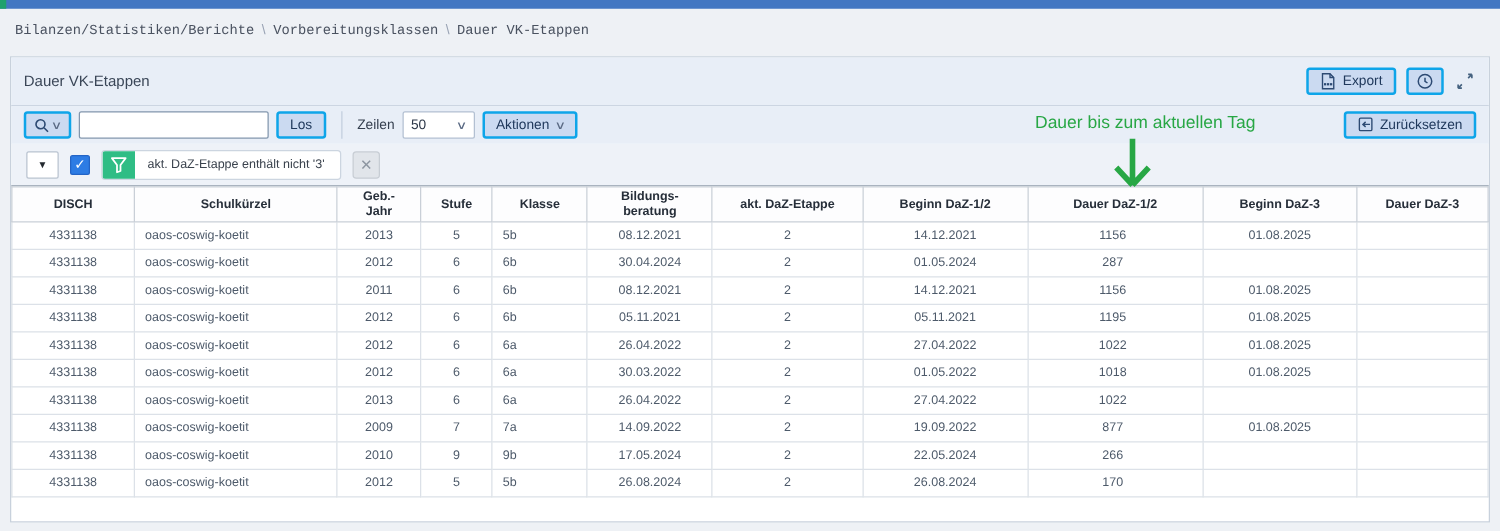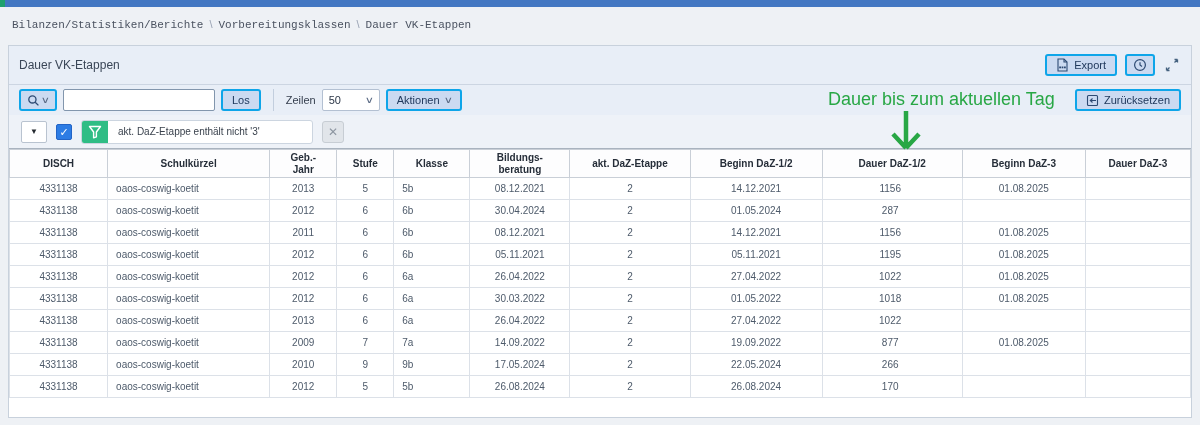--- a/index.html
+++ b/index.html
@@ -31,36 +31,36 @@
   .lbl { font-size:11px; color:#343e4e; }
   .rows-select { height:22px; width:58px; background:#fff; border:1px solid #b3c0d2; border-radius:2px; font-size:11px; color:#2c3748; display:inline-flex; align-items:center; justify-content:space-between; padding:0 6px; cursor:pointer; }
   .chev { font-size:9px; color:#5a6a84; transform:scaleX(1.4); }
   .toolbar-right { margin-left:auto; }
 
   .ir-filter { height:33px; background:#eef2f8; display:flex; align-items:center; padding:0 12px; gap:9px; }
   .mini-drop { width:26px; height:22px; background:#fff; border:1px solid #b9c3d0; border-radius:2px; font-size:8px; color:#23292f; display:inline-flex; align-items:center; justify-content:center; cursor:pointer; }
   .checkbox { width:16px; height:16px; background:#2d7ce4; border:1px solid #2364c6; border-radius:2px; color:#fff; font-size:11px; line-height:14px; text-align:center; cursor:pointer; }
   .filter-chip { display:inline-flex; align-items:center; height:24px; background:#fff; border:1px solid #ccd5e0; border-radius:3px; overflow:hidden; cursor:pointer; }
   .funnel-box { width:26px; height:24px; background:#2fbd85; display:inline-flex; align-items:center; justify-content:center; }
-  .filter-text { font-size:10px; color:#3a424d; padding:0 10px; width:204px; }
+  .filter-text { font-size:10px; color:#3a424d; padding:0 10px; width:164px; }
   .chip-close { width:22px; height:22px; background:#e1e5ea; border:1px solid #c7cdd4; border-radius:3px; color:#8d96a1; font-size:12px; display:inline-flex; align-items:center; justify-content:center; cursor:pointer; }
 
   table { border-collapse:collapse; table-layout:fixed; width:1182px;padding-left:16px; }
   .tbl-wrap { border-top:1px solid #a9b3bf; }
   th { background:#fdfdfe; font-size:10px; font-weight:bold; color:#262e39; height:28px; border:1px solid #c9cfd7; white-space:pre-line; line-height:1.15; cursor:pointer; }
   td { font-size:10px; color:#4d5a6a; height:22px; border:1px solid #dce1e8; background:#fff; padding:0 8px; }
   td.c, th.c { text-align:center; }
   td.l { text-align:left; }
   td.r { text-align:center; padding-right:12px; }
   tr.data-row { cursor:default; }
 
   .tfooter { height:20px; display:flex; align-items:center; justify-content:flex-end; padding:0 12px;margin-top:40px; }
   .pag { font-size:10px; color:#7a8494; }
 
-  .annotation { position:absolute; left:828px; top:89px; font-size:18px; color:#28a745; white-space:nowrap; }
+  .annotation { position:absolute; left:828px; top:89px; font-size:14px; color:#28a745; white-space:nowrap; }
   .arrow-svg { position:absolute; left:885px; top:109px; pointer-events:none; }
 </style>
 </head>
 <body>
 
 <div class="topbar">
   <div class="topbar-accent"></div>
 </div>
 
 <div class="breadcrumb" id="breadcrumb"><span class="bc-item">Bilanzen/Statistiken/Berichte</span><span class="sep">\</span><span class="bc-item">Vorbereitungsklassen</span><span class="sep">\</span><span class="bc-item">Dauer VK-Etappen</span></div>

